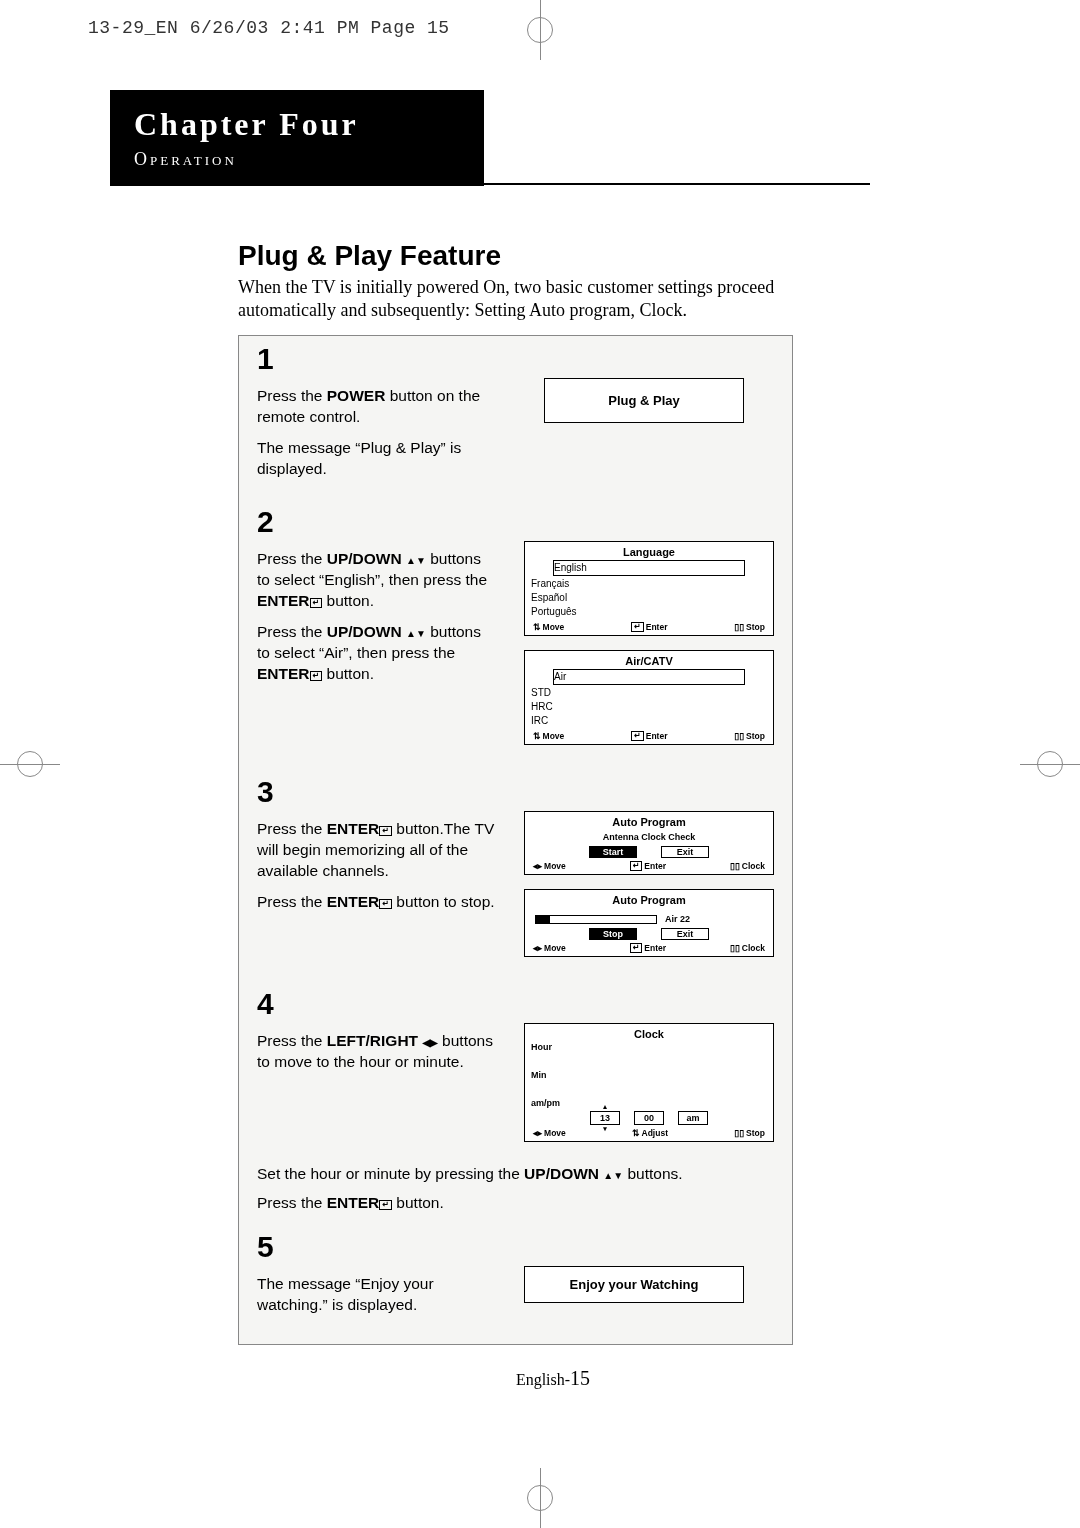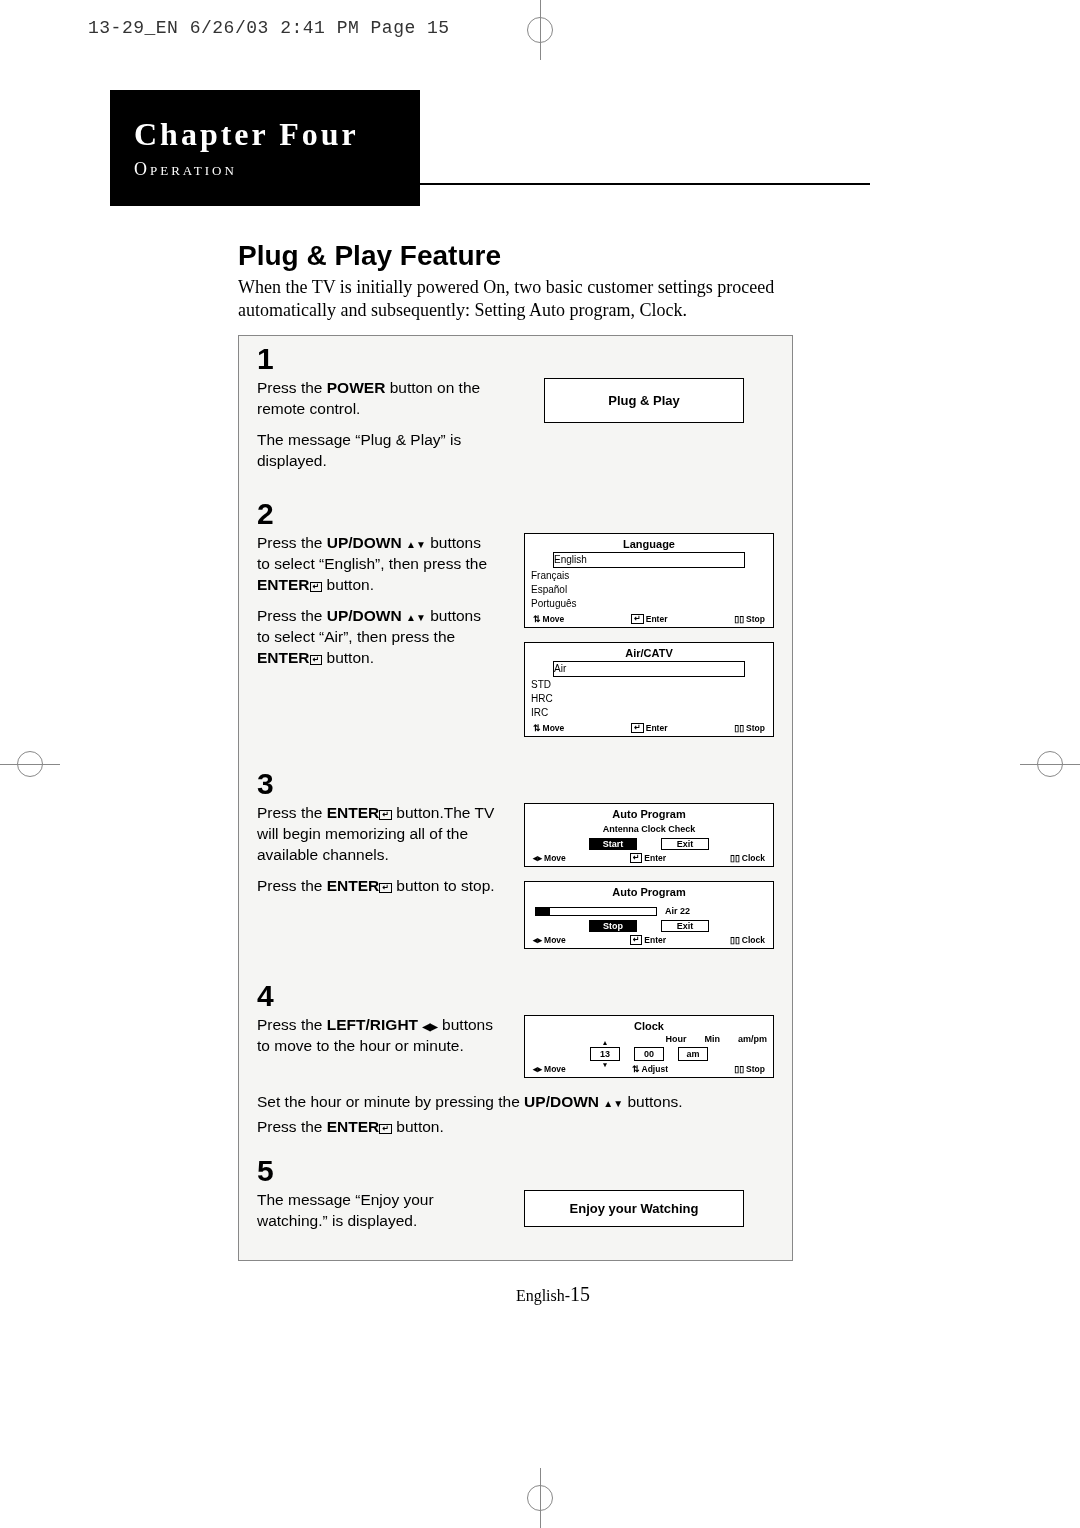--- a/index.html
+++ b/index.html
@@ -93,22 +93,22 @@
   .content-frame {
     position: absolute;
     top: 90px;
     left: 110px;
     width: 760px;
   }
 
   .chapter-block {
     background: #000;
     color: #fff;
-    padding: 26px 24px;
-    width: 310px;
+    padding: 16px 24px;
+    width: 374px;
     box-sizing: border-box;
   }
   .chapter-title {
     font-family: Georgia, 'Times New Roman', serif;
     font-size: 32px;
     font-weight: bold;
     letter-spacing: 3px;
     margin: 0 0 6px 0;
   }
   .chapter-sub {
@@ -168,21 +168,21 @@
   }
   .step-row {
     display: flex;
     align-items: flex-start;
   }
   .step-text {
     width: 240px;
     font-size: 15.5px;
     line-height: 1.35;
   }
-  .step-text p { margin: 0 0 10px 0; }
+  .step-text p { margin: 8px 0 10px 0; }
   .step-text b { font-weight: bold; }
   .step-right {
     width: 250px;
     margin-left: auto;
   }
 
   .osd {
     border: 1.5px solid #000;
     background: #fff;
     font-size: 10.5px;
@@ -267,24 +267,25 @@
     height: 100%;
     width: 12%;
   }
   .progress-label {
     font-size: 9px;
     font-weight: bold;
   }
 
   .clock-row {
     display: flex;
-    justify-content: flex-end;
+    justify-content: space-between;
     gap: 18px;
     font-size: 9px;
     font-weight: bold;
+    flex-direction: column;
   }
   .clock-vals {
     display: flex;
     justify-content: center;
     gap: 14px;
     margin: 3px 0;
   }
   .clock-box {
     border: 1px solid #000;
     font-size: 9px;

